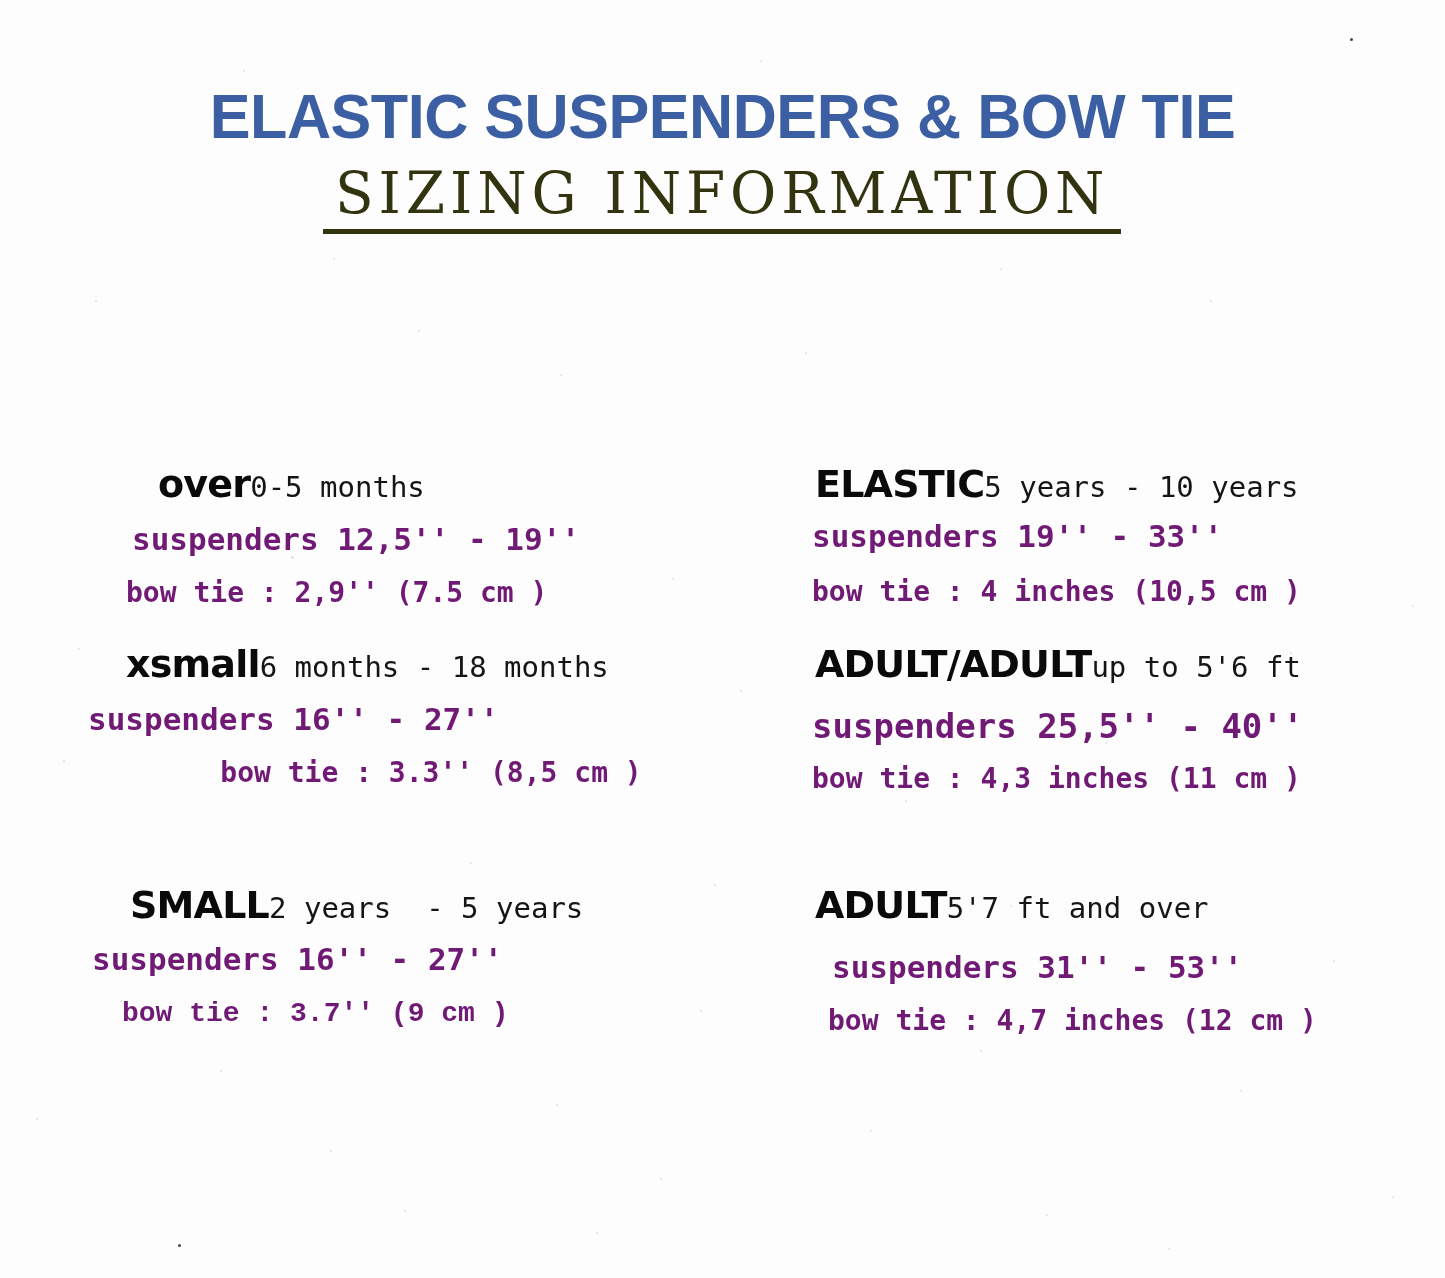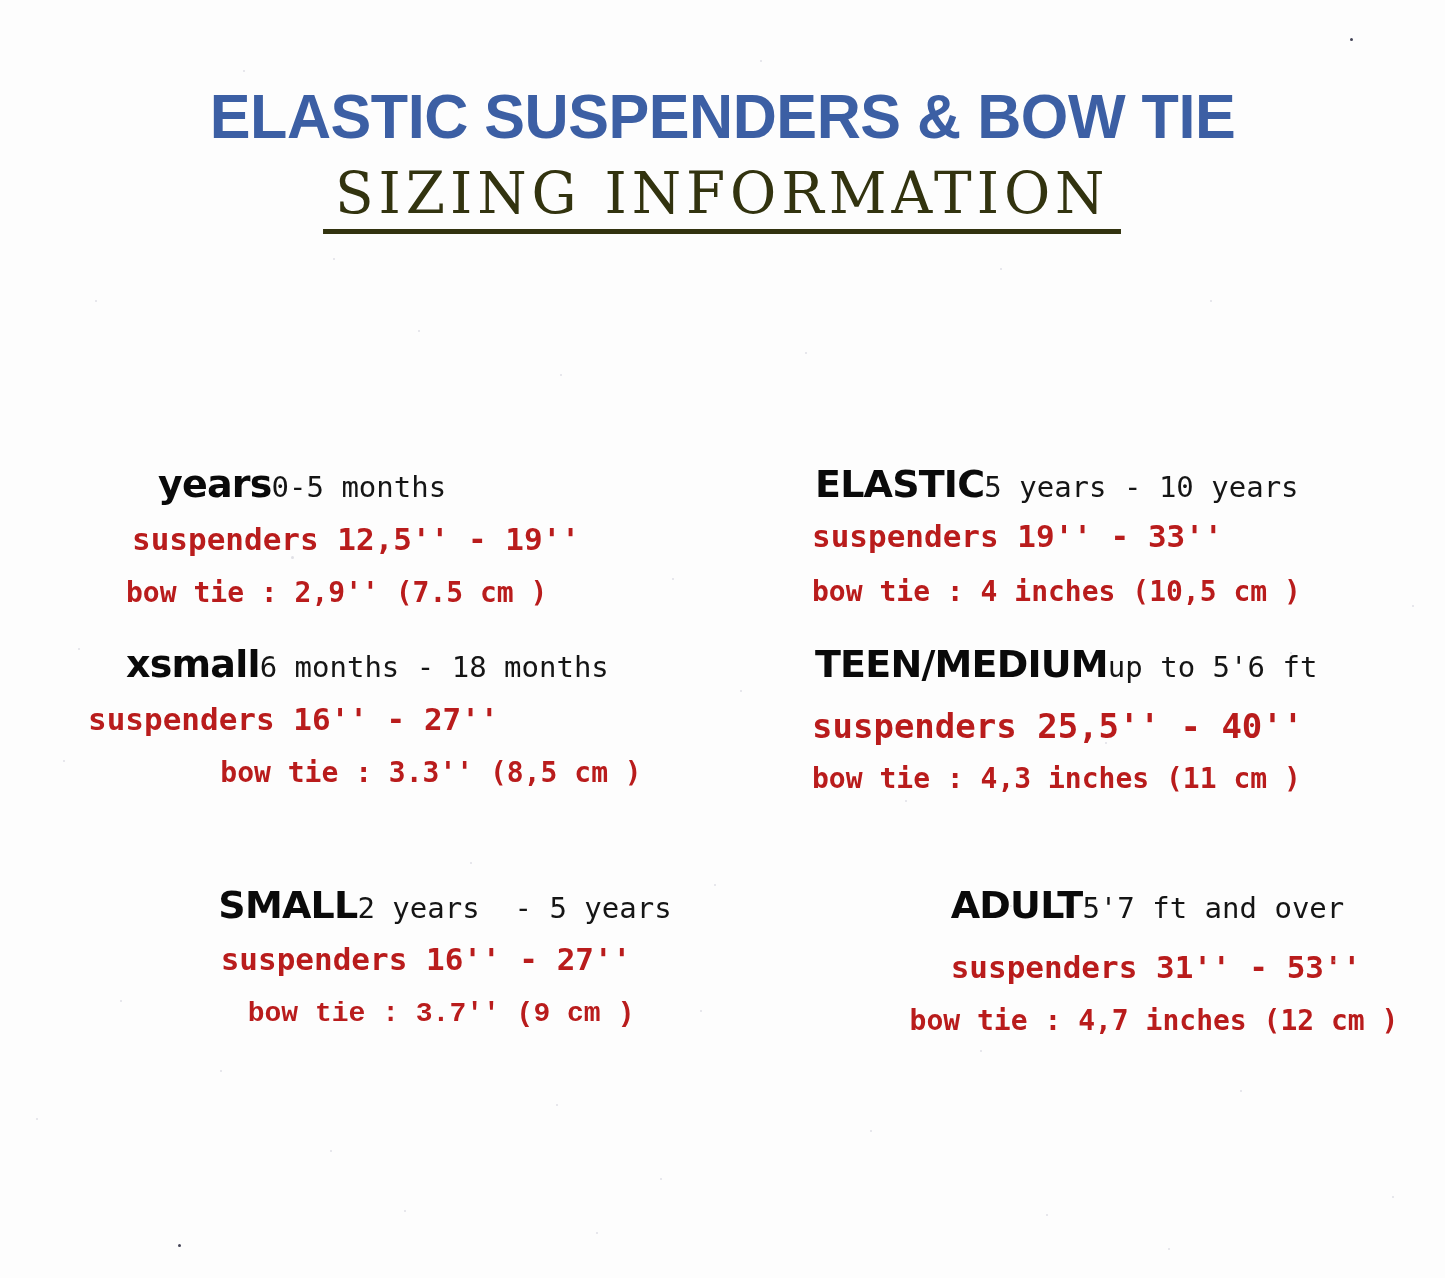--- a/index.html
+++ b/index.html
@@ -77,21 +77,21 @@
     top: 0;
     width: 700px;
   }
   .col-left  { left: 60px; }
   .col-right { left: 780px; }
 
   .size-block { position: absolute; left: 0; width: 700px; }
 
   .block-1 { top: 0; }
   .block-2 { top: 180px; }
-  .block-3 { top: 421px; text-align: center; }
+  .block-3 { top: 421px; }
 
   .size-head {
     white-space: nowrap;
     line-height: 1;
   }
   .size-name {
     font-family: "DejaVu Sans", "Liberation Sans", sans-serif;
     font-weight: bold;
     font-size: 38px;
     color: #0a0a0a;
@@ -102,21 +102,21 @@
     font-family: "DejaVu Sans Mono", "Liberation Mono", monospace;
     font-weight: normal;
     font-size: 29px;
     color: #151515;
     vertical-align: baseline;
     white-space: pre;
   }
   .line-red {
     font-family: "DejaVu Sans Mono", "Liberation Mono", monospace;
     font-weight: bold;
-    color: #b91c1c;
+    color: #701a75;
     white-space: pre;
     line-height: 1;
   }
   .susp { font-size: 31px; }
   .bow  { font-size: 28px; }
 
   
   .pad-head-l1 { padding-left: 98px; }
   .pad-susp-l1 { padding-left: 72px; margin-top: 21px; }
   .pad-bow-l1  { padding-left: 66px; margin-top: 24px; }
@@ -152,21 +152,21 @@
     <h2 class="sub-title">SIZING INFORMATION</h2>
   </div>
 </div>
 
 <div class="grid">
 
   <div class="column col-left">
 
     <div class="size-block block-1">
       <div class="size-head pad-head-l1">
-        <span class="size-name">years</span><span class="size-age">0-5 months</span>
+        <span class="size-name">over</span><span class="size-age">0-5 months</span>
       </div>
       <div class="line-red susp pad-susp-l1">suspenders 12,5'' - 19''</div>
       <div class="line-red bow pad-bow-l1">bow tie : 2,9'' (7.5 cm )</div>
     </div>
 
     <div class="size-block block-2">
       <div class="size-head pad-head-l2">
         <span class="size-name">xsmall</span><span class="size-age">6 months - 18 months</span>
       </div>
       <div class="line-red susp pad-susp-l2">suspenders 16'' - 27''</div>
@@ -188,21 +188,21 @@
     <div class="size-block block-1">
       <div class="size-head pad-head-r1">
         <span class="size-name">ELASTIC</span><span class="size-age">5 years - 10 years</span>
       </div>
       <div class="line-red susp pad-susp-r1">suspenders 19'' - 33''</div>
       <div class="line-red bow pad-bow-r1">bow tie : 4 inches (10,5 cm )</div>
     </div>
 
     <div class="size-block block-2">
       <div class="size-head pad-head-r2">
-        <span class="size-name">TEEN/MEDIUM</span><span class="size-age">up to 5'6 ft</span>
+        <span class="size-name">ADULT/ADULT</span><span class="size-age">up to 5'6 ft</span>
       </div>
       <div class="line-red susp susp-big pad-susp-r2">suspenders 25,5'' - 40''</div>
       <div class="line-red bow pad-bow-r2">bow tie : 4,3 inches (11 cm )</div>
     </div>
 
     <div class="size-block block-3">
       <div class="size-head pad-head-r3">
         <span class="size-name">ADULT</span><span class="size-age">5'7 ft and over</span>
       </div>
       <div class="line-red susp pad-susp-r3">suspenders 31'' - 53''</div>

